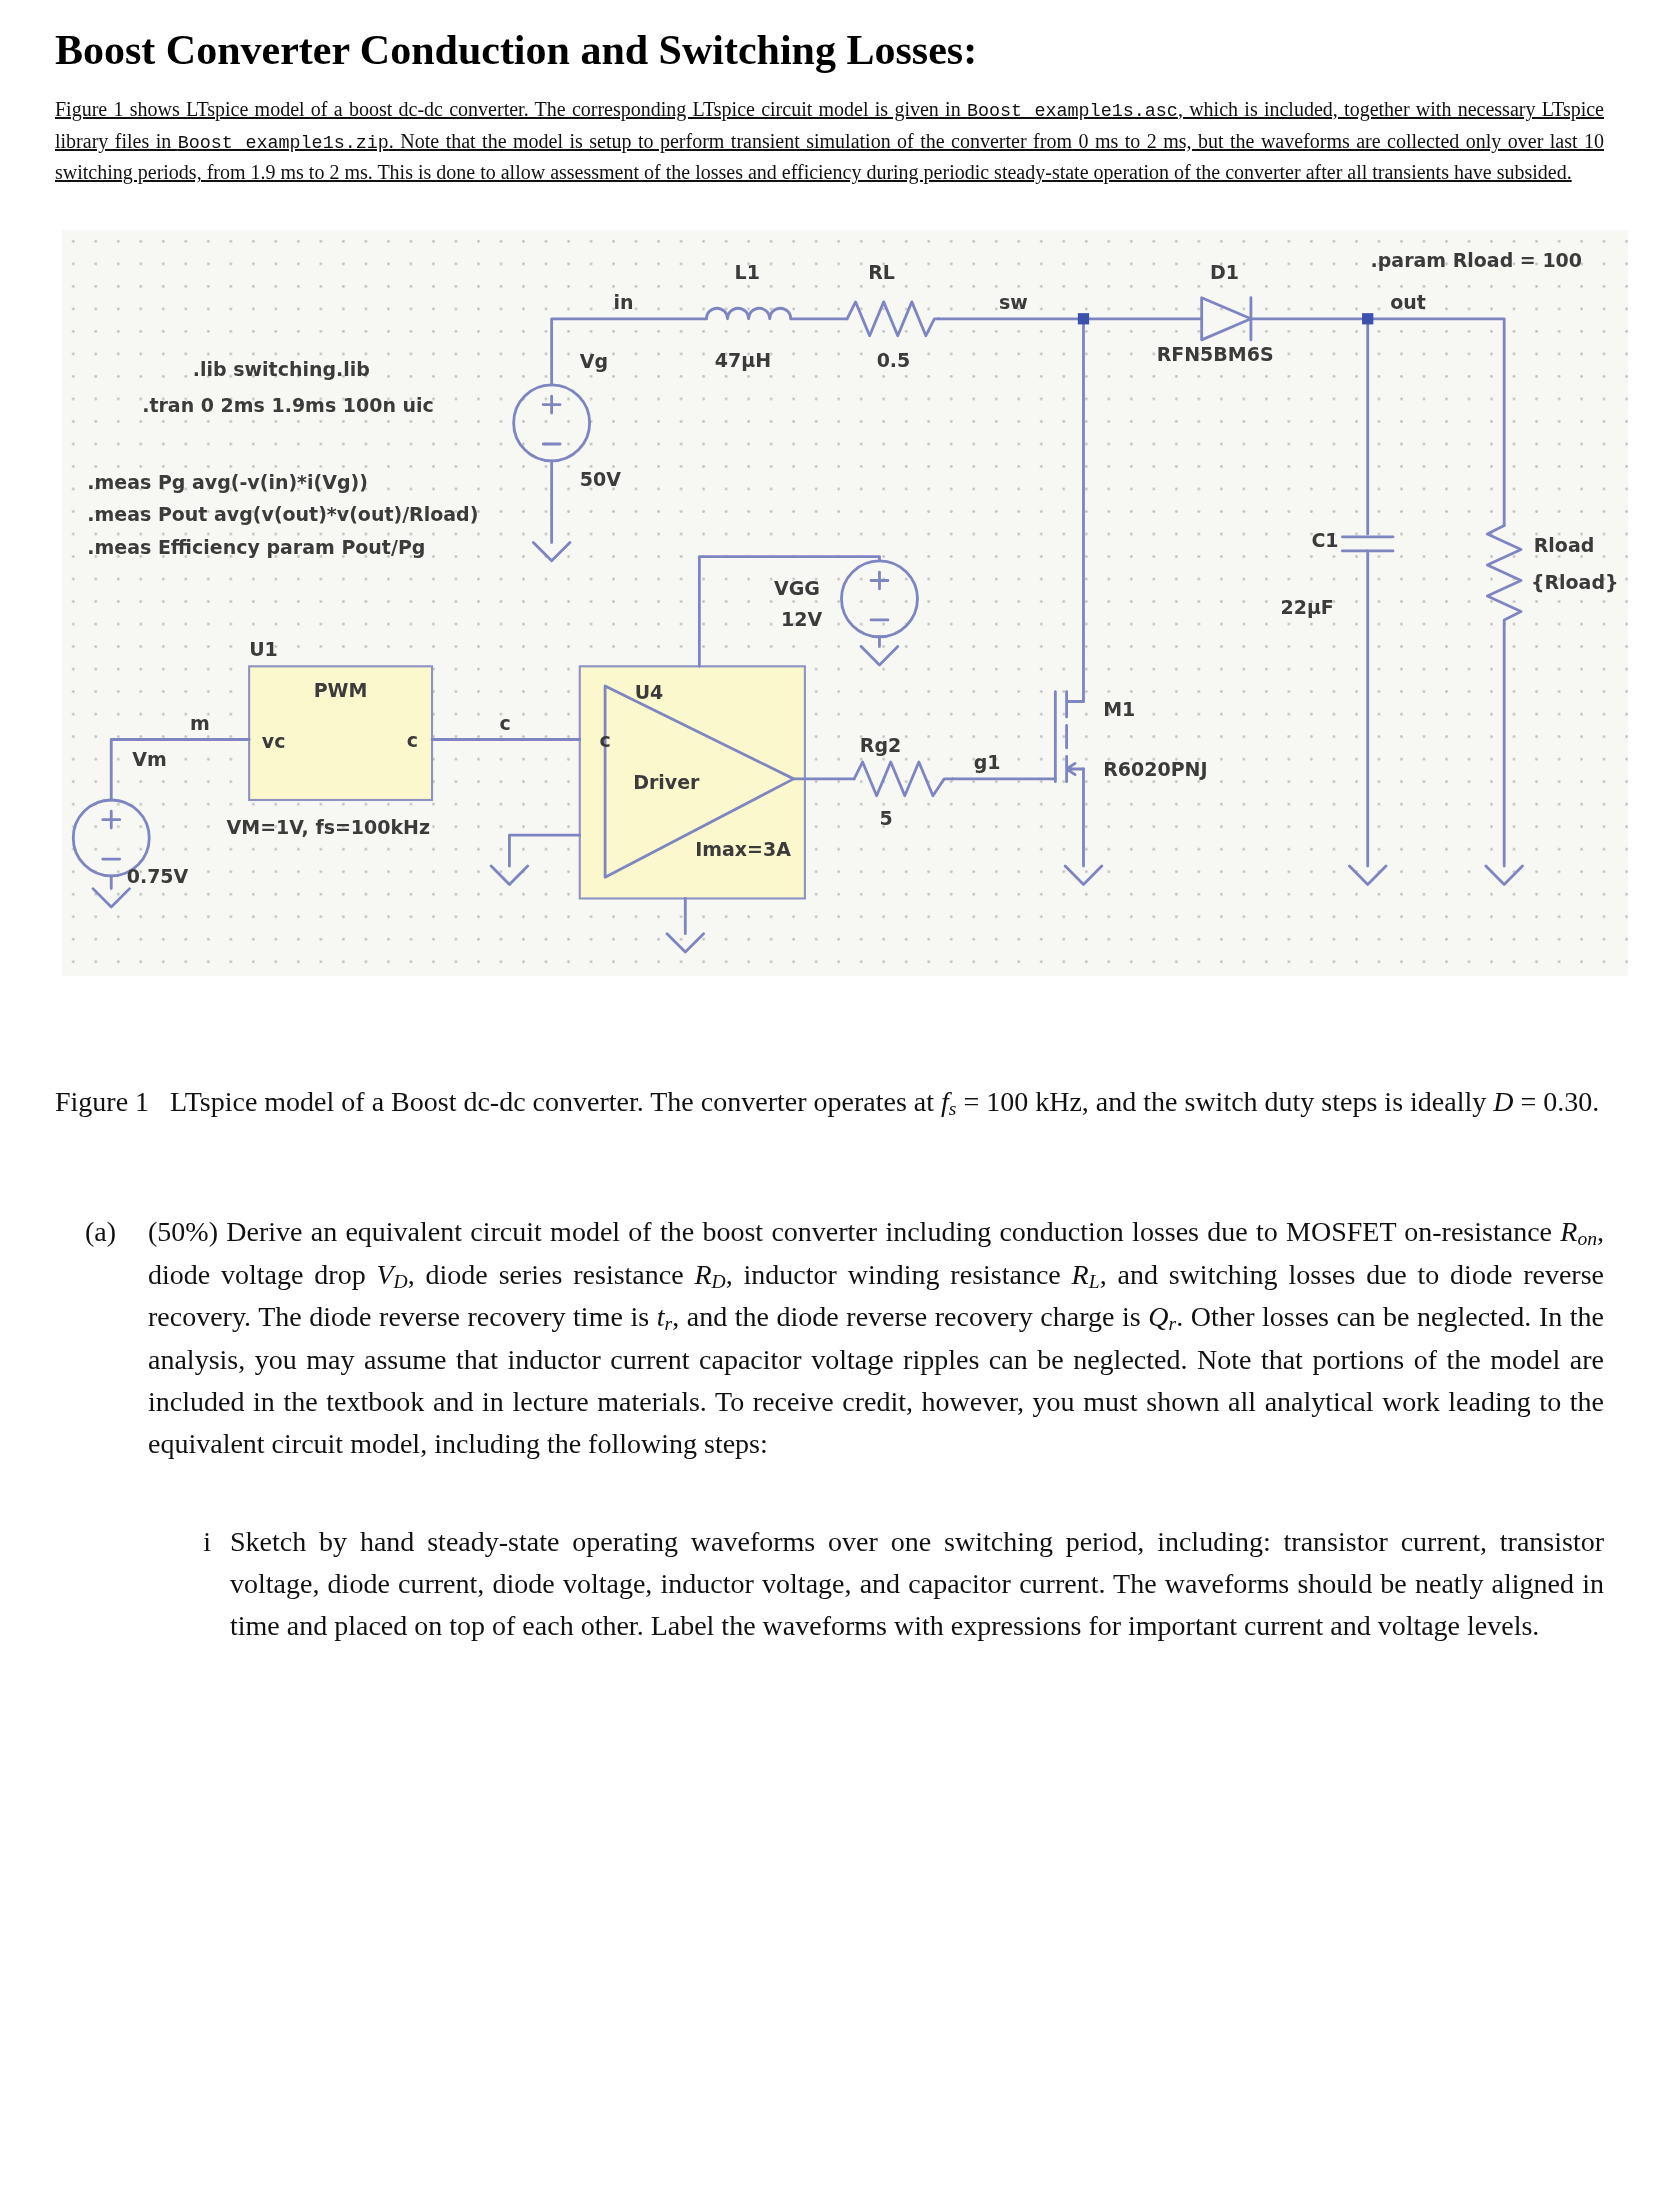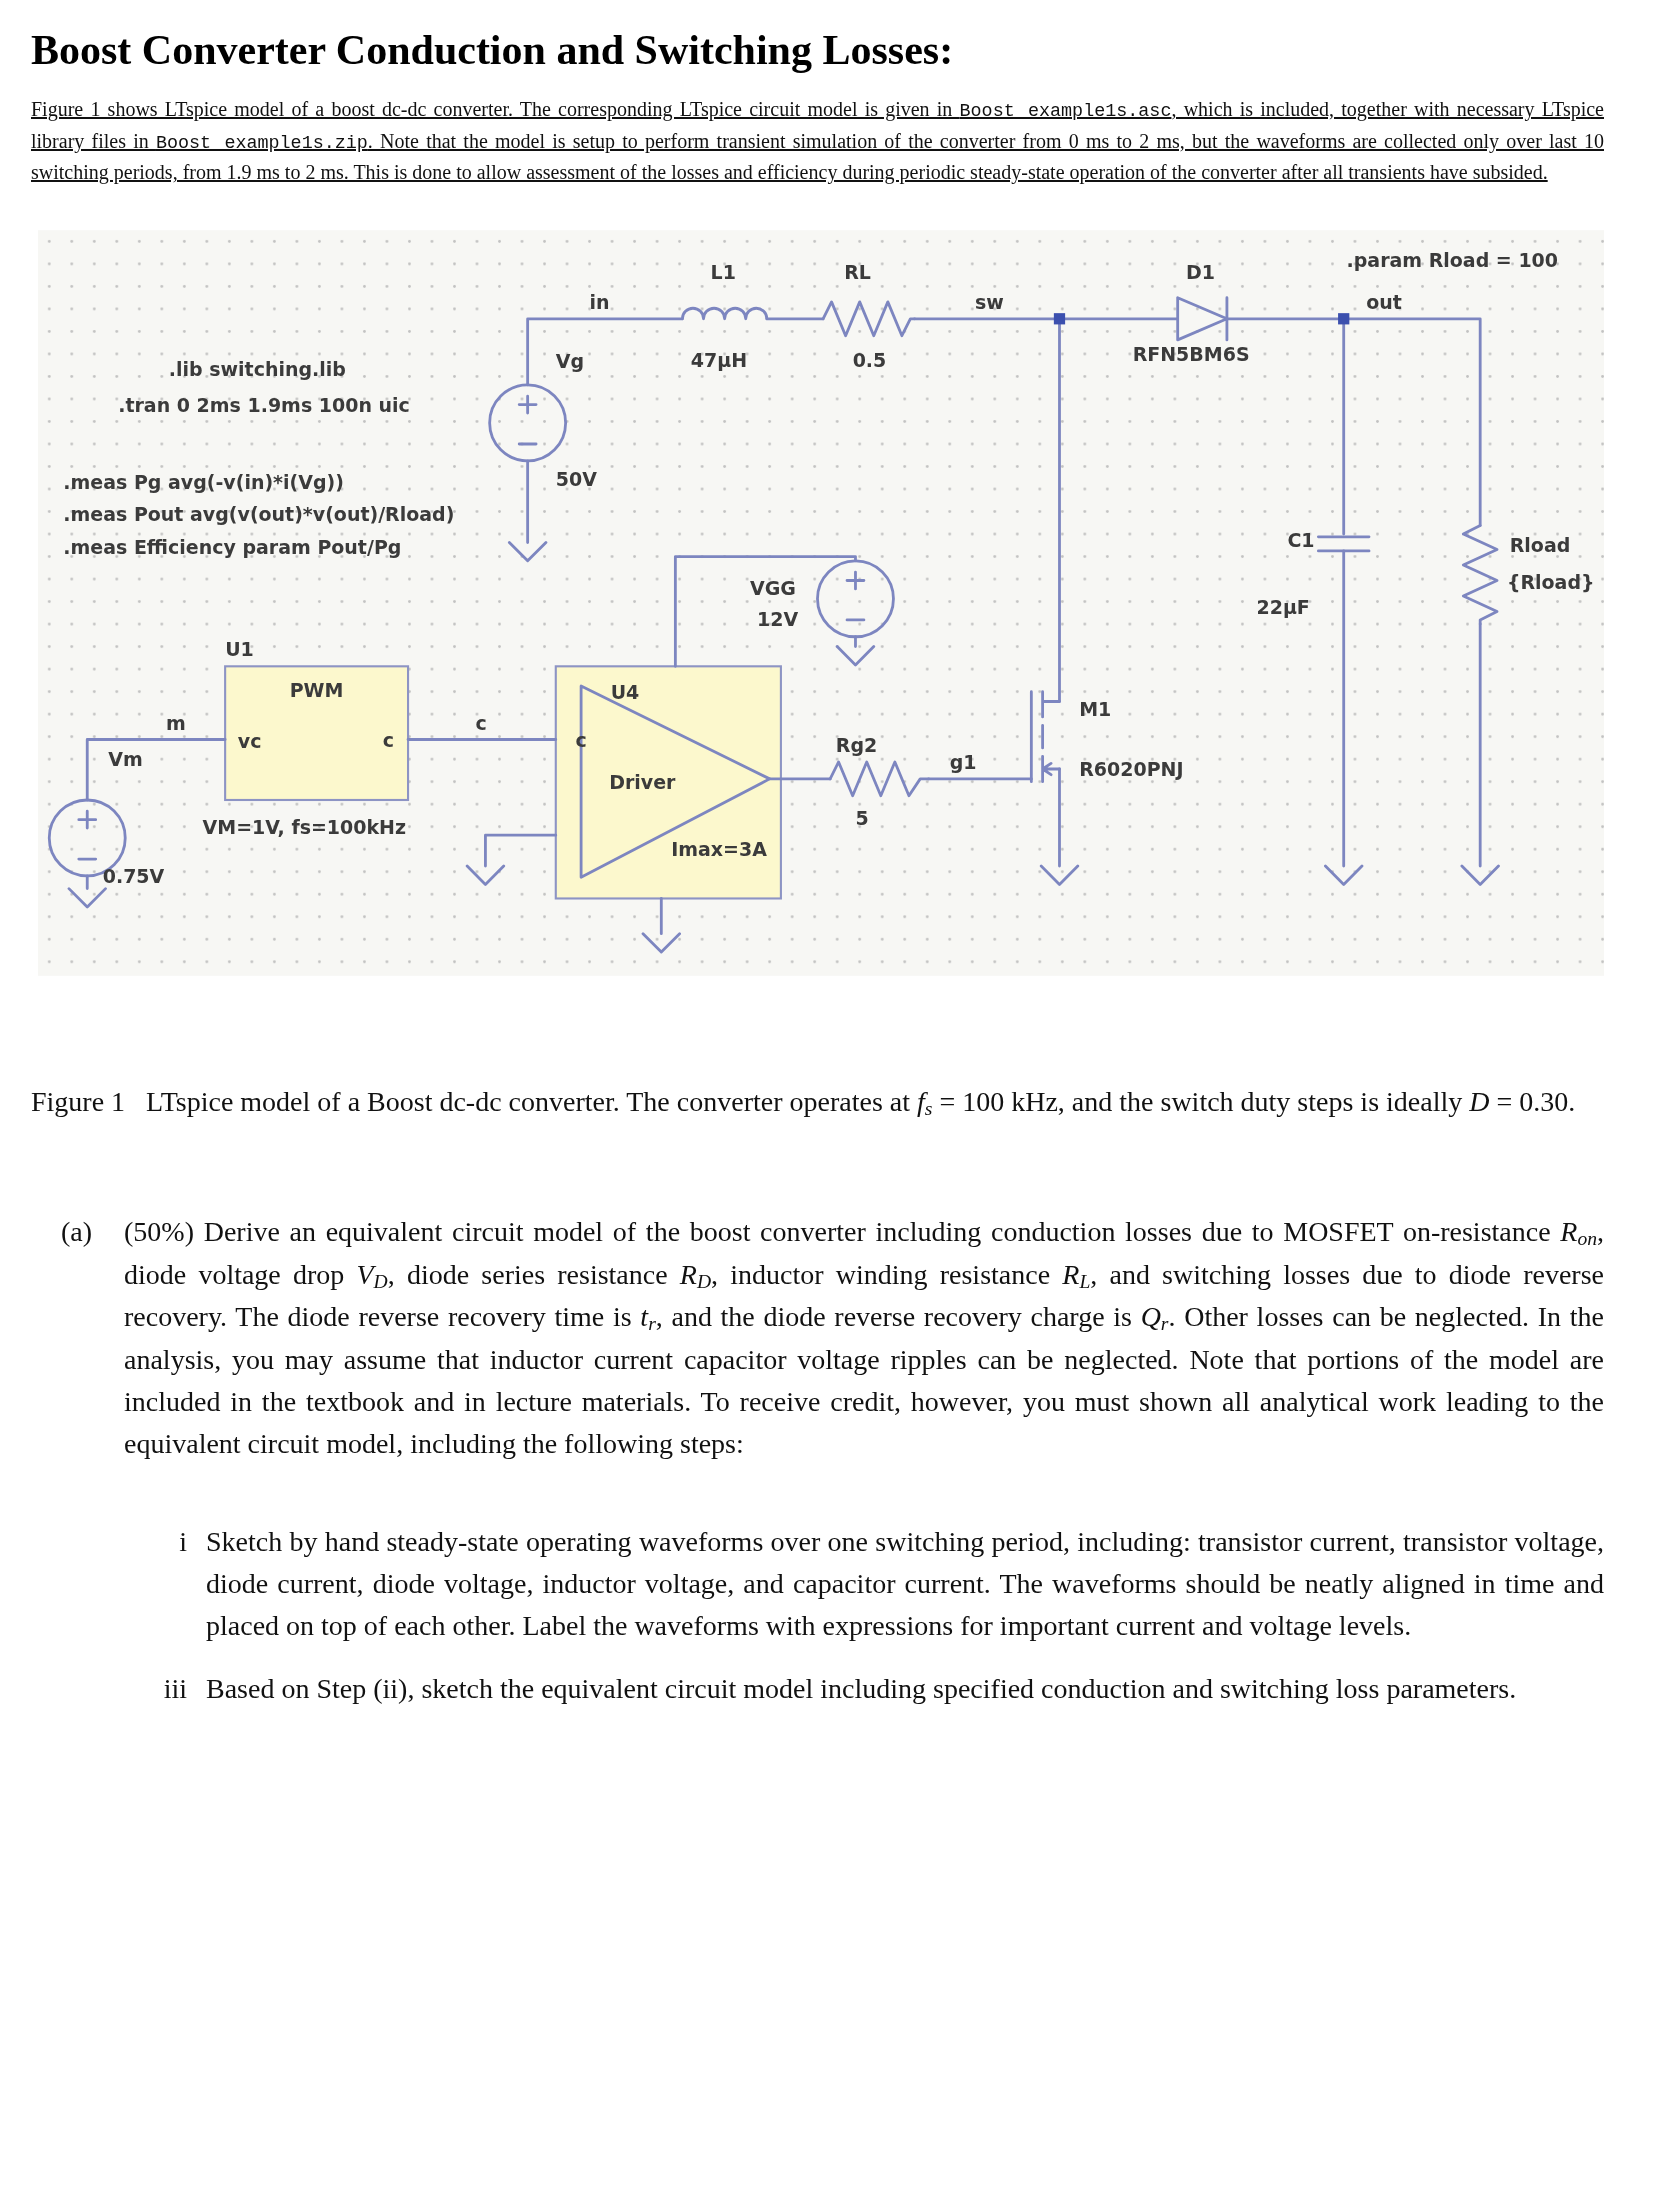--- a/index.html
+++ b/index.html
@@ -1,20 +1,20 @@
 <!DOCTYPE html>
 <html style="font-size:13px"><head>
 <meta charset="utf-8">
 <style>
   html,body{margin:0;padding:0;}
   body{
     width:1672px;height:2205px;overflow:hidden;background:#ffffff;color:#111;
     font-family:"Liberation Serif","DejaVu Serif",serif;
   }
-  .content{padding:24px 68px 0 31px;}
+  .content{padding:24px 68px 0 31px;margin-left:24px;}
   .title{font-size:42px;font-weight:700;line-height:1.25;color:#000;}
   .intro{margin-top:17.7px;font-size:20px;line-height:1.5;text-align:justify;text-decoration:underline;}
   .figure-wrap{margin:43px 0 0 7.2px;}
   .caption{margin-top:101px;font-size:28px;line-height:1.5;text-align:justify;}
   .part{margin-top:87px;position:relative;font-size:28px;line-height:1.5;}
   .part-label{position:absolute;left:30px;top:0;}
   .statement{margin-left:93px;text-align:justify;}
   .items{margin-top:56px;font-size:28px;line-height:1.5;}
   .item{position:relative;margin-left:175px;text-align:justify;}
   .item + .item{margin-top:21px;}
@@ -147,20 +147,16 @@
   <div class="part">
     <span class="part-label">(a)</span>
     <div class="statement"><span>(50%) Derive an equivalent circuit model of the boost converter including conduction losses due to MOSFET on-resistance </span><span class="seg-it">R</span><span class="seg-subit">on</span><span>, diode voltage drop </span><span class="seg-it">V</span><span class="seg-subit">D</span><span>, diode series resistance </span><span class="seg-it">R</span><span class="seg-subit">D</span><span>, inductor winding resistance </span><span class="seg-it">R</span><span class="seg-subit">L</span><span>, and switching losses due to diode reverse recovery. The diode reverse recovery time is </span><span class="seg-it">t</span><span class="seg-subit">r</span><span>, and the diode reverse recovery charge is </span><span class="seg-it">Q</span><span class="seg-subit">r</span><span>. Other losses can be neglected. In the analysis, you may assume that inductor current capacitor voltage ripples can be neglected. Note that portions of the model are included in the textbook and in lecture materials. To receive credit, however, you must shown all analytical work leading to the equivalent circuit model, including the following steps:</span></div>
   </div>
 
   <div class="items">
     <div class="item">
       <span class="item-label">i</span>
       <div class="item-text">Sketch by hand steady-state operating waveforms over one switching period, including: transistor current, transistor voltage, diode current, diode voltage, inductor voltage, and capacitor current. The waveforms should be neatly aligned in time and placed on top of each other. Label the waveforms with expressions for important current and voltage levels.</div>
     </div>
-    <div class="item">
-      <span class="item-label">iii</span>
-      <div class="item-text">Based on Step (ii), sketch the equivalent circuit model including specified conduction and switching loss parameters.</div>
-    </div>
   </div>
 
 </div>
 
 
 </body></html>

